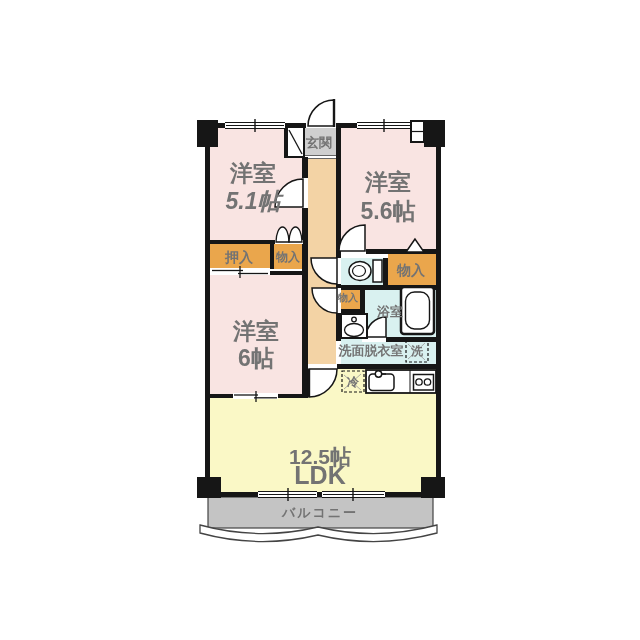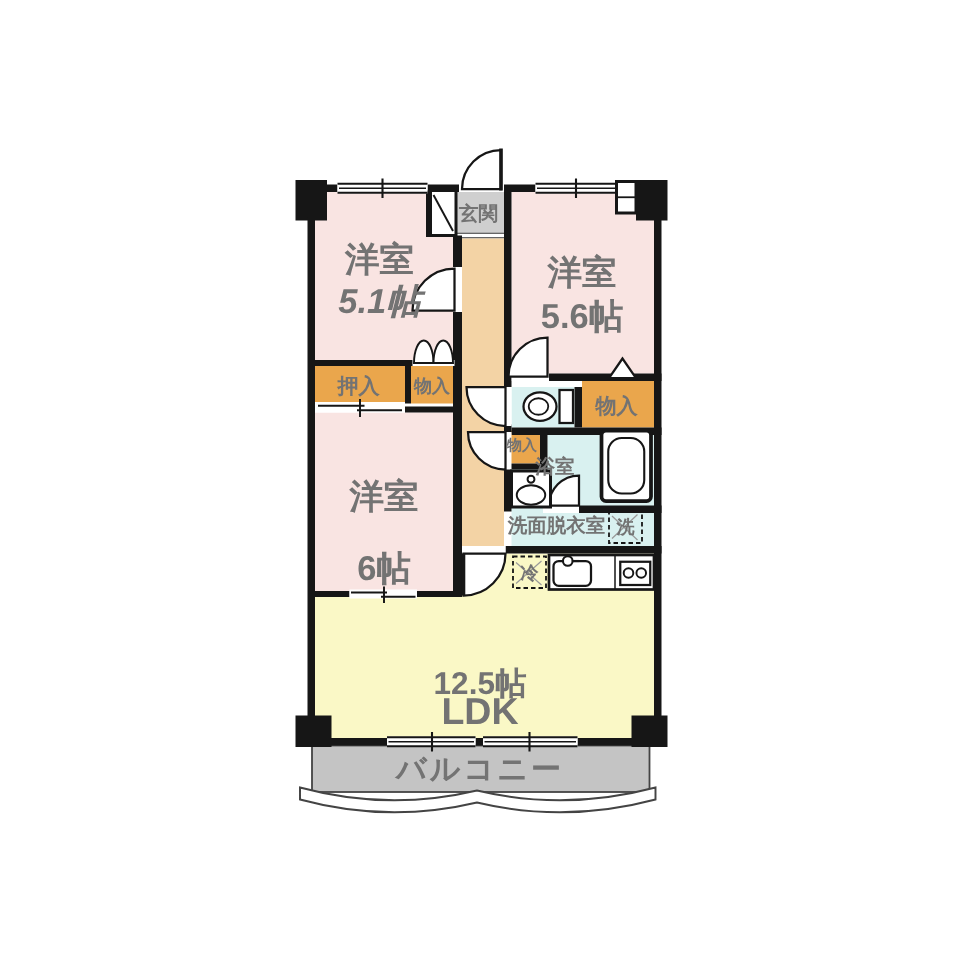--- a/index.html
+++ b/index.html
@@ -8,21 +8,21 @@
   #plan-svg{position:absolute;left:0;top:0;}
   .lbl{position:absolute;transform:translate(-50%,-50%);color:#737373;font-weight:bold;
        white-space:nowrap;line-height:1;z-index:5;}
   .fs24{font-size:25px;}
   .fs21{font-size:21px;}
   .fs20{font-size:23px;}
   .fs14{font-size:14px;}
   .fs13{font-size:13px;}
   .fs12{font-size:12px;}
   .fs10{font-size:10px;}
-  .fs16{font-size:20px;letter-spacing:2px;}
+  .fs16{font-size:13px;letter-spacing:2px;font-family:Liberation Mono, monospace;}
 </style>
 </head>
 <body>
 
 <div id="canvas">
 
 <svg id="plan-svg" width="640" height="640" viewBox="0 0 640 640">
 
   <g>
     <rect x="210" y="127" width="92" height="114" fill="#F9E4E2"></rect>
@@ -219,29 +219,29 @@
   </g>
 </svg>
 
   <div class="lbl fs20" style="left:253px;top:173px;">洋室</div>
   <div class="lbl fs20" style="left:253px;top:201px;font-style:italic;">5.1帖</div>
 
   <div class="lbl fs20" style="left:388px;top:182px;">洋室</div>
   <div class="lbl fs20" style="left:388px;top:211px;">5.6帖</div>
 
   <div class="lbl fs20" style="left:256px;top:331px;">洋室</div>
-  <div class="lbl fs20" style="left:256px;top:358px;margin-top:21px;">6帖</div>
+  <div class="lbl fs20" style="left:256px;top:358px;">6帖</div>
 
   <div class="lbl fs24" style="left:320px;top:429px;margin-top:46px;">LDK</div>
   <div class="lbl fs21" style="left:320px;top:456px;">12.5帖</div>
 
   <div class="lbl fs13" style="left:319px;top:142px;">玄関</div>
   <div class="lbl fs14" style="left:239px;top:257px;">押入</div>
   <div class="lbl fs12" style="left:288px;top:257px;">物入</div>
   <div class="lbl fs14" style="left:411px;top:270px;">物入</div>
   <div class="lbl fs10" style="left:348px;top:298px;">物入</div>
-  <div class="lbl fs13" style="left:370px;top:311px;">浴室</div>
+  <div class="lbl fs13" style="left:390px;top:311px;">浴室</div>
   <div class="lbl fs13" style="left:371px;top:350px;">洗面脱衣室</div>
   <div class="lbl fs12" style="left:417px;top:351px;">洗</div>
   <div class="lbl fs12" style="left:353px;top:382px;">冷</div>
   <div class="lbl fs16" style="left:320px;top:513px;">バルコニー</div>
 
 </div>
 
 </body></html>

